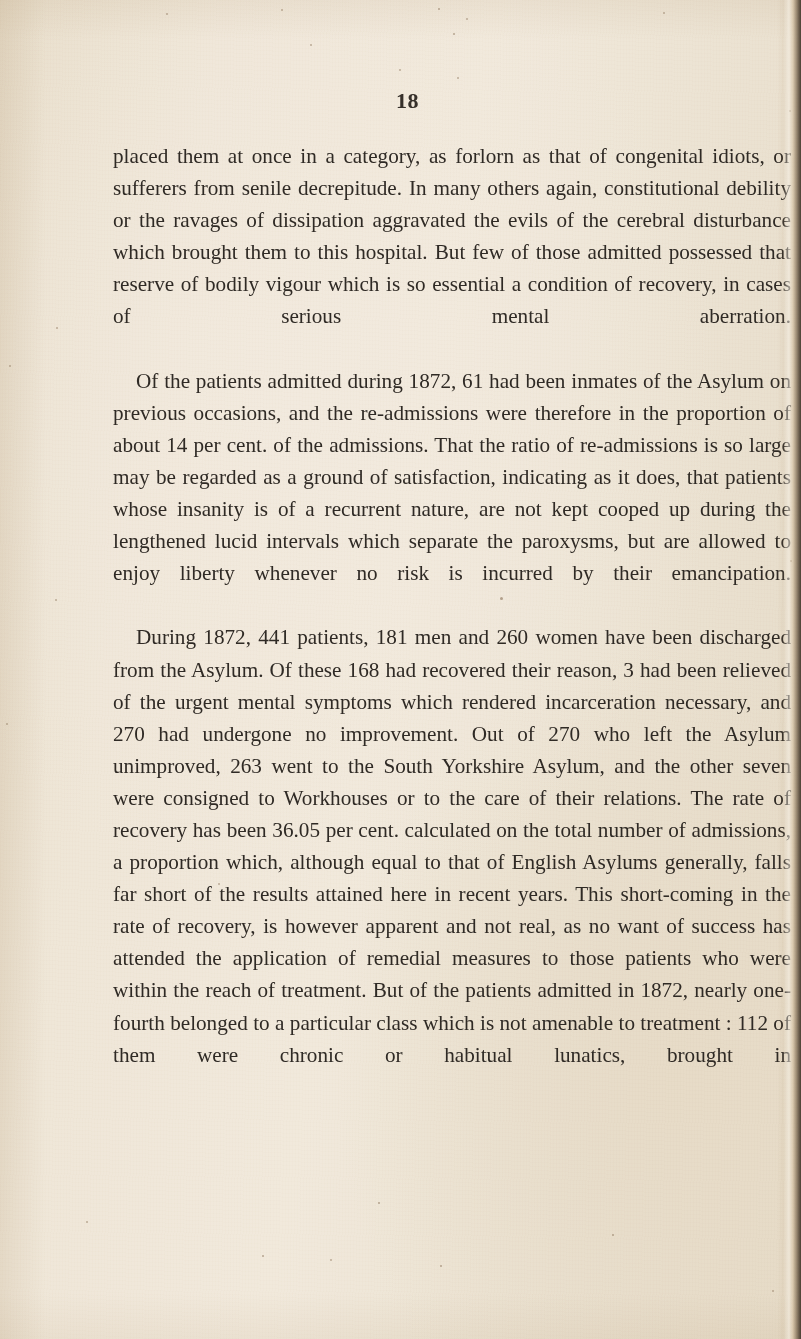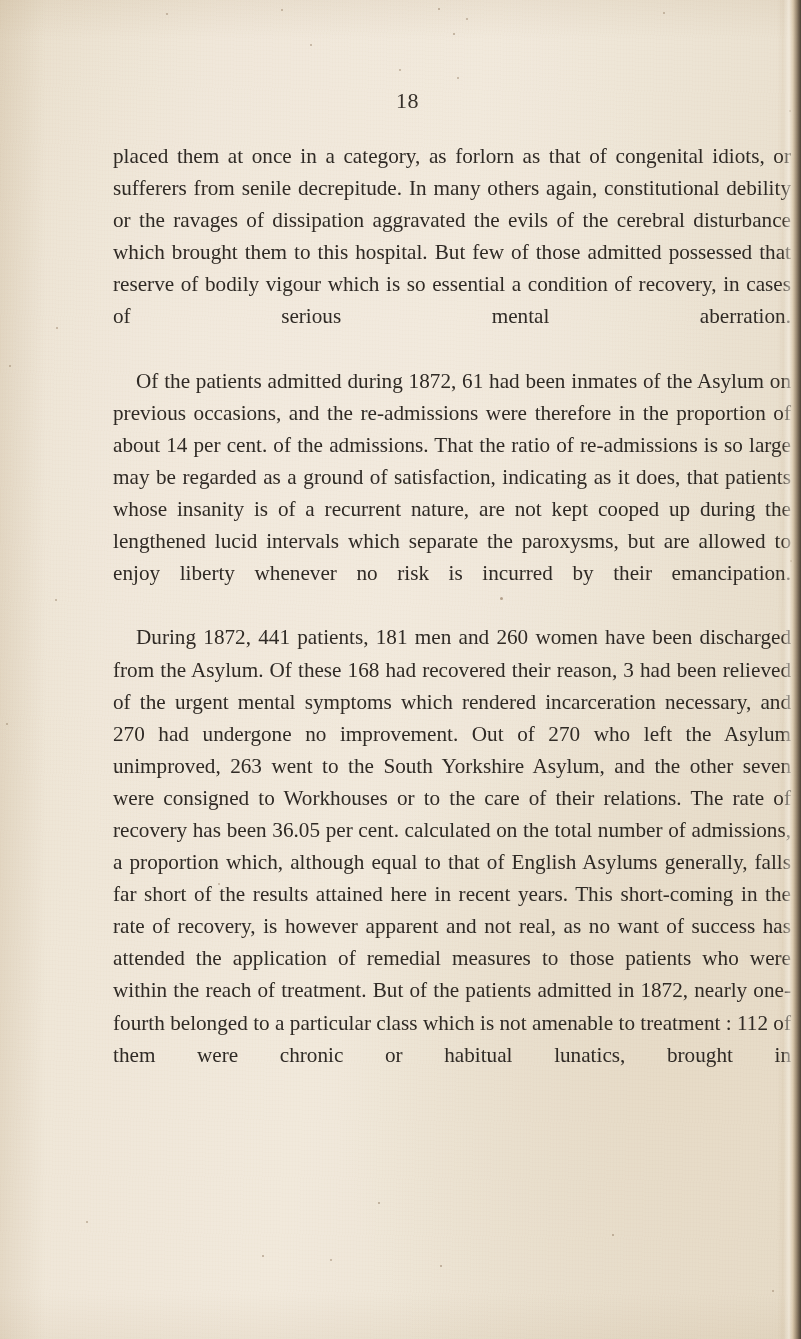--- a/index.html
+++ b/index.html
@@ -68,21 +68,21 @@
   #folio {
     position: absolute;
     top: 88px;
     left: 0;
     width: 801px;
     text-align: center;
     font-size: 22px;
     letter-spacing: .5px;
     color: #36302a;
   }
-  #folio .num { padding-left: 14px; }
+  #folio .num { padding-left: 14px; font-weight: bold; }
 
   
   #textblock {
     position: absolute;
     left: 113px;
     top: 140px;
     width: 678px;
     color: #2f2a25;
     font-size: 21.2px;
     line-height: 32.1px;

